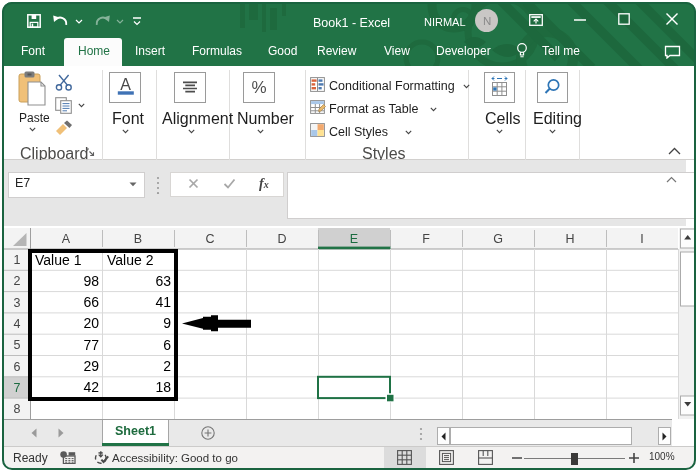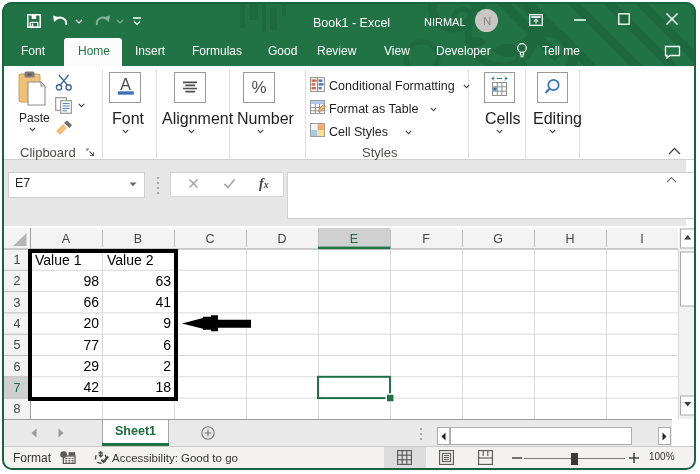--- a/index.html
+++ b/index.html
@@ -15,21 +15,21 @@
   #tabrow  { position:absolute; left:0; top:34px; width:694px; height:30px; background:#217346; }
   #ribbon  { position:absolute; left:0; top:64px; width:694px; height:94px; background:#fff; border-bottom:1px solid #d2d0ce; }
   #fbar    { position:absolute; left:0; top:158px; width:684px; height:66px; background:#e6e6e6; }
   #sheet   { position:absolute; left:0; top:224px; width:694px; height:193px; background:#fff; }
   #tabbar  { position:absolute; left:0; top:417px; width:670px; height:27px; background:#e9e9e9; border-top:1px solid #9d9d9d; }
   #status  { position:absolute; left:0; top:444px; width:694px; height:22px; background:#f3f2f1; border-top:1px solid #cccbca; }
 
   .wtab { position:absolute; top:8px; color:#fff; font-size:12px; }
   .sep { position:absolute; top:4px; width:1px; height:150px; background:#dfdedd; }
   .ibox { position:absolute; width:32px; height:31px; background:#fff; border:1px solid #9a9a9a; }
-  .glabel { position:absolute; top:79px; font-size:13px; color:#4c4b49; }
+  .glabel { position:absolute; top:79px; font-size:16px; color:#4c4b49; }
   .btntxt { position:absolute; top:44px; font-size:16px; color:#1e1e1e; }
   .srow { position:absolute; font-size:12.5px; color:#1e1e1e; }
 </style>
 </head>
 <body>
 <div id="page">
 <div id="win">
 
   <svg class="abs" style="left:0;top:0;z-index:0;" width="694" height="64" viewBox="0 0 694 64">
     <rect x="0" y="0" width="694" height="64" fill="#217346"></rect>
@@ -479,21 +479,21 @@
           <path d="M5.5 0.5 L1.5 4.5 L5.5 8.5 Z" fill="#222"></path>
         </svg>
     <div class="abs" style="left:448px;top:7px;width:182px;height:18px;background:#fff;border:1px solid #adadad;"></div>
     <div class="abs" style="left:656px;top:7px;width:13px;height:18px;background:#fdfdfd;border:1px solid #adadad;"></div>
     <svg class="abs" style="left:659px;top:11.5px;" width="7" height="9" viewBox="0 0 7 9">
           <path d="M1.5 0.5 L5.5 4.5 L1.5 8.5 Z" fill="#222"></path>
         </svg>
   </div>
 
   <div id="status">
-    <div class="txt" style="left:11px;top:4px;font-size:12px;color:#333;">Format</div>
+    <div class="txt" style="left:11px;top:4px;font-size:12px;color:#333;">Ready</div>
     
     <svg class="abs" style="left:58px;top:4px;" width="16" height="13" viewBox="0 0 16 13">
       <circle cx="3.6" cy="3.6" r="3.3" fill="#595959"></circle>
       <rect x="8.6" y="1.2" width="6.6" height="3.4" fill="#595959"></rect>
       <rect x="3.4" y="5" width="11.6" height="7.6" fill="none" stroke="#595959" stroke-width="1.3"></rect>
       <g stroke="#595959" stroke-width="1">
         <line x1="5.2" y1="7.6" x2="7.2" y2="7.6"></line>
             <line x1="8.4" y1="7.6" x2="10.4" y2="7.6"></line>
             <line x1="11.6" y1="7.6" x2="13.6" y2="7.6"></line>
         <line x1="5.2" y1="9.6" x2="7.2" y2="9.6"></line>

